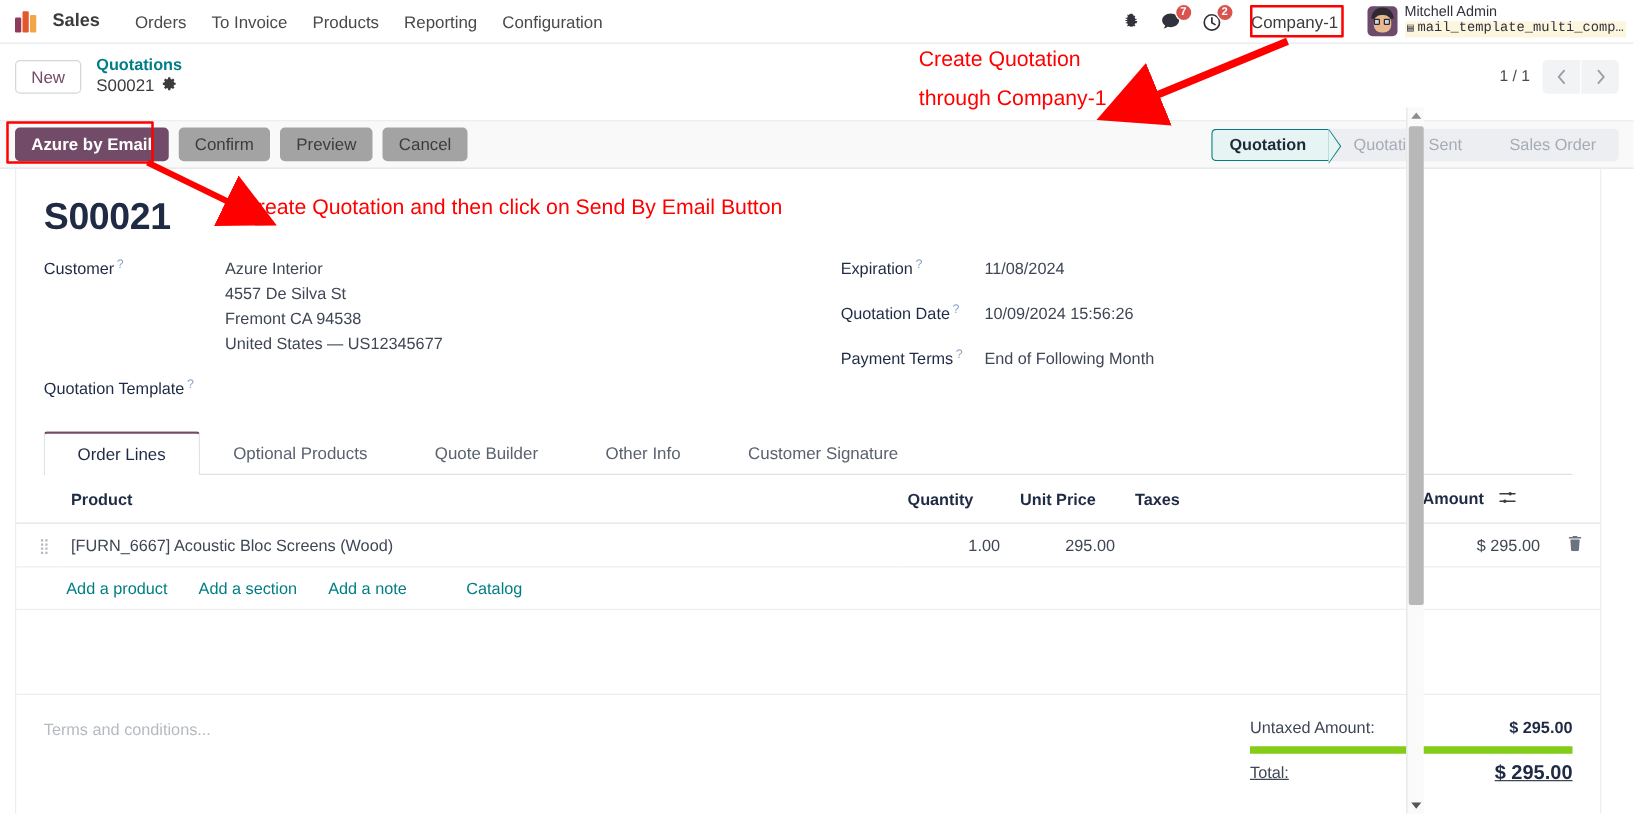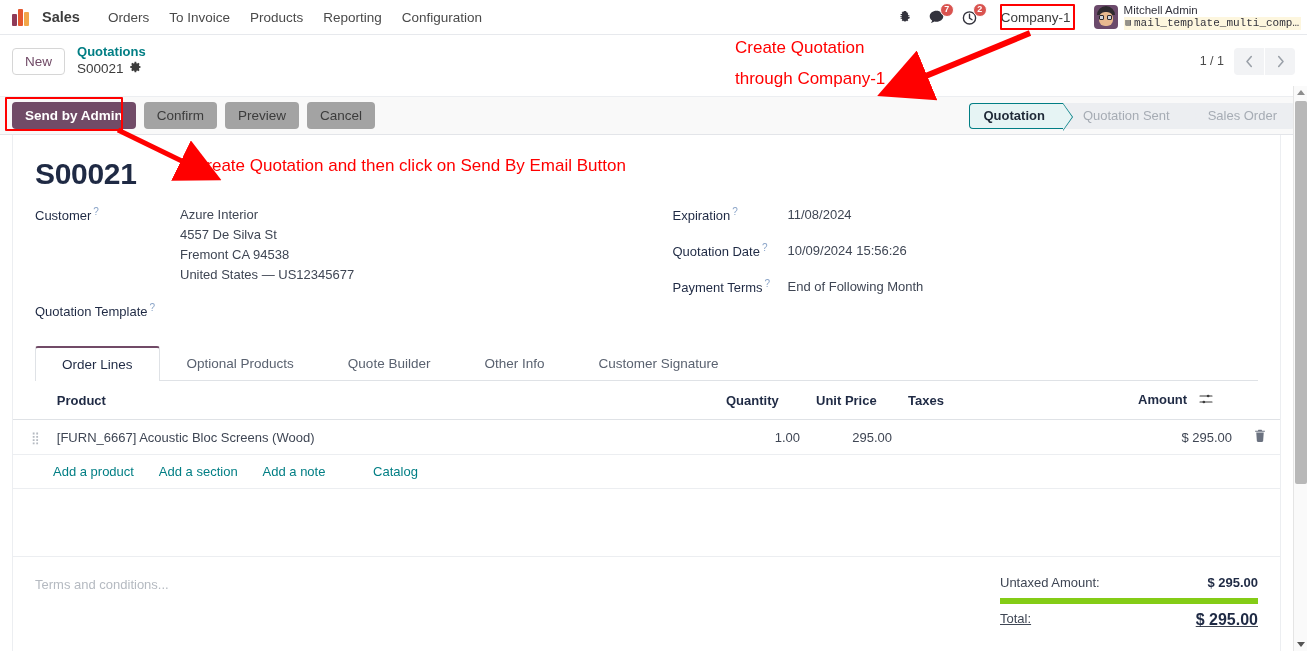--- a/index.html
+++ b/index.html
@@ -4,21 +4,21 @@
 <style>
   * { box-sizing: border-box; }
   html, body {
     margin: 0; padding: 0;
     width: 1307px; height: 651px;
     overflow: hidden;
     background: #ffffff;
     font-family: "Liberation Sans", sans-serif;
     color: #374151;
   }
-  #app { position: relative; width: 1307px; height: 651px; }
+  #app { position: relative; width: 1139px; height: 651px; }
 
   
   .navbar {
     position: absolute; top: 0; left: 0; width: 1307px; height: 35px;
     background: #ffffff;
     display: flex; align-items: center;
     border-bottom: 1px solid #e7e9ed;
     z-index: 5;
   }
   .brand-logo {
@@ -317,21 +317,21 @@
       </button>
       <button class="pager-btn">
         <svg width="9" height="13" viewBox="0 0 10 14" fill="none" stroke="#9aa0a8" stroke-width="1.7" stroke-linecap="round" stroke-linejoin="round">
             <path d="M3 1.5 7.8 7 3 12.5"></path>
           </svg>
       </button>
     </div>
   </div>
 
   <div class="action-bar">
-    <button class="btn-primary">Send by Admin</button>
+    <button class="btn-primary">Azure by Email</button>
     <button class="btn-secondary">Confirm</button>
     <button class="btn-secondary">Preview</button>
     <button class="btn-secondary">Cancel</button>
 
     <div class="statusbar">
       <div class="stage active">Quotation</div>
       <div class="stage">Quotation Sent</div>
       <div class="stage">Sales Order</div>
     </div>
   </div>

